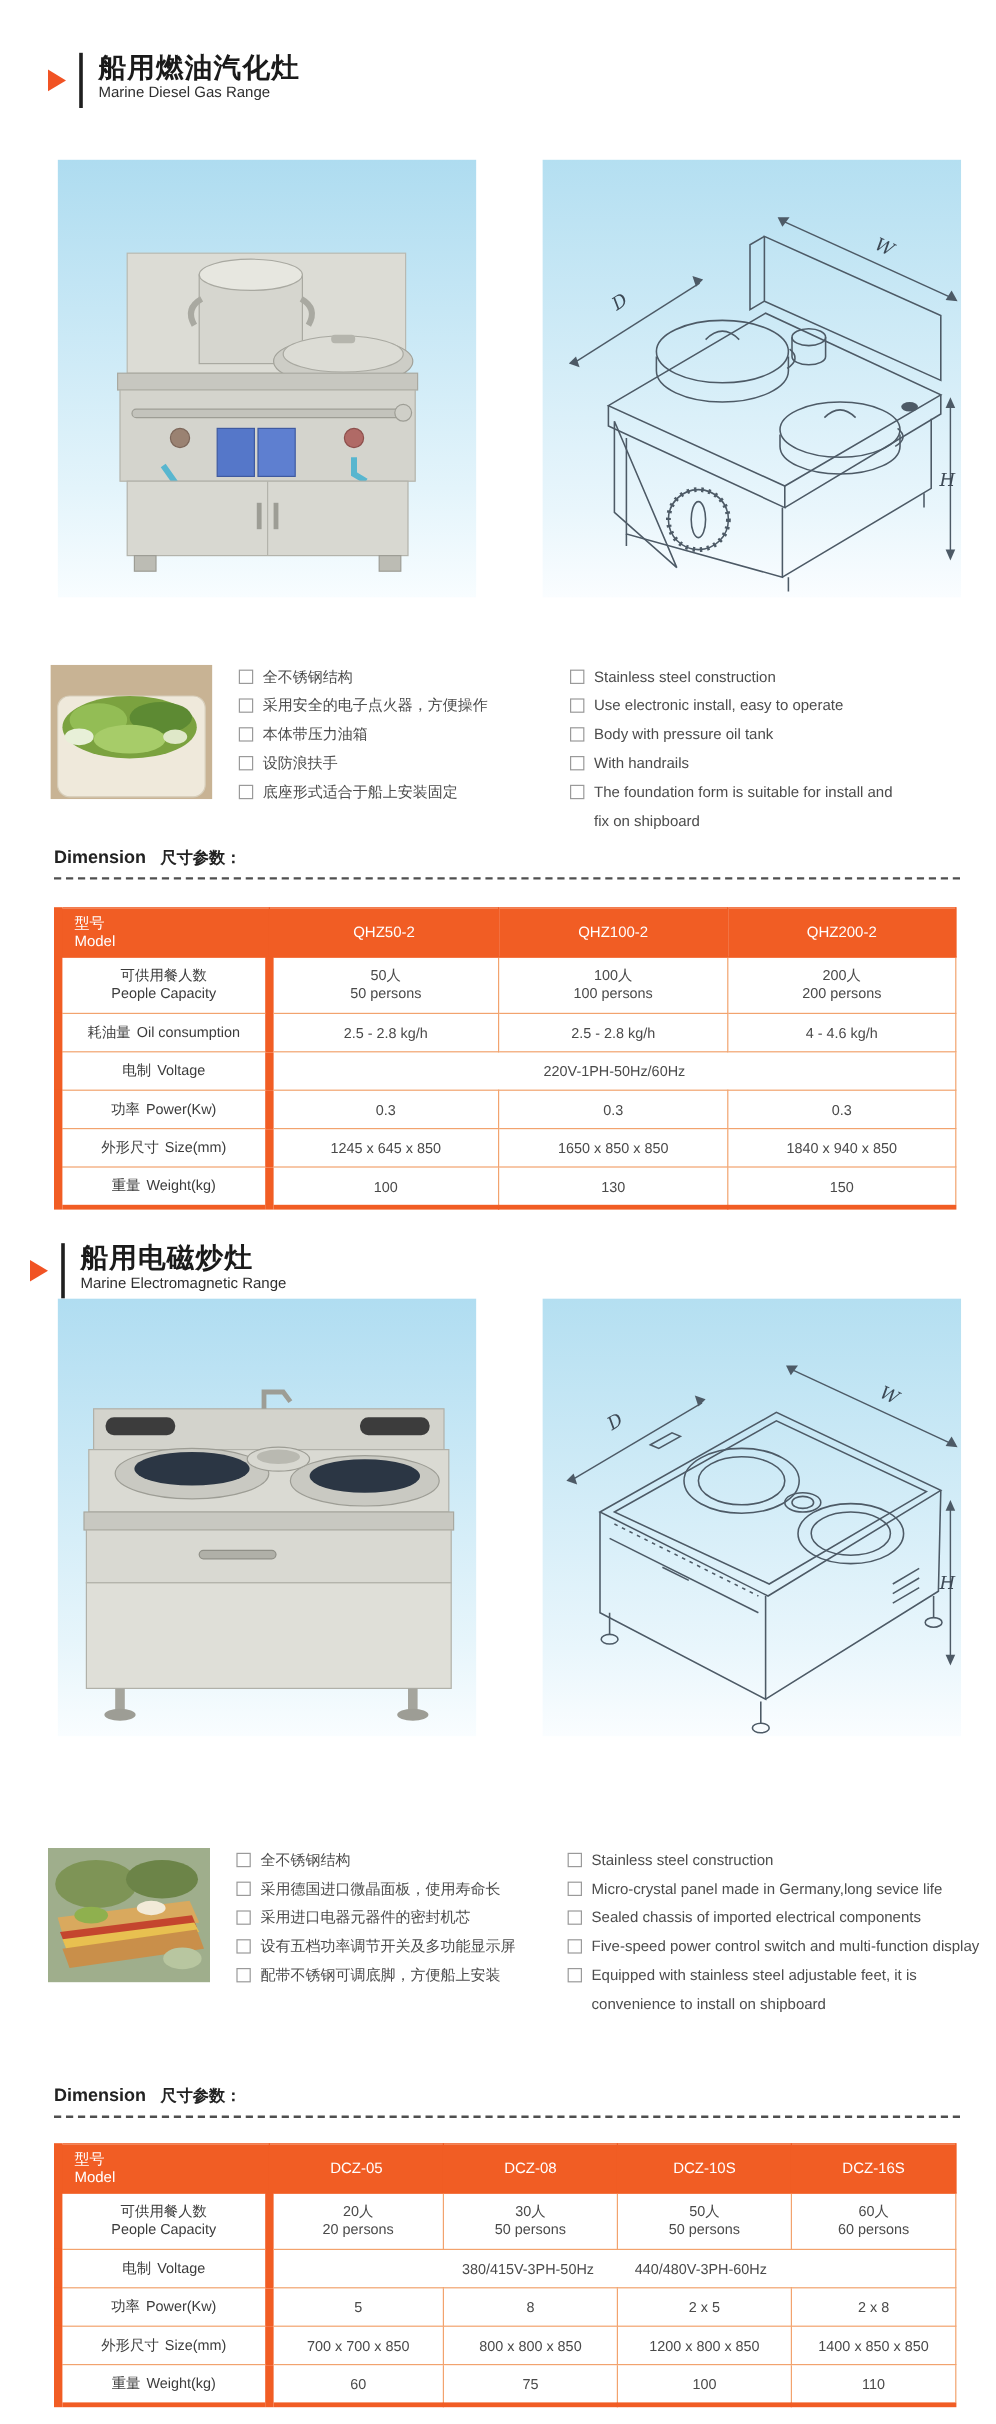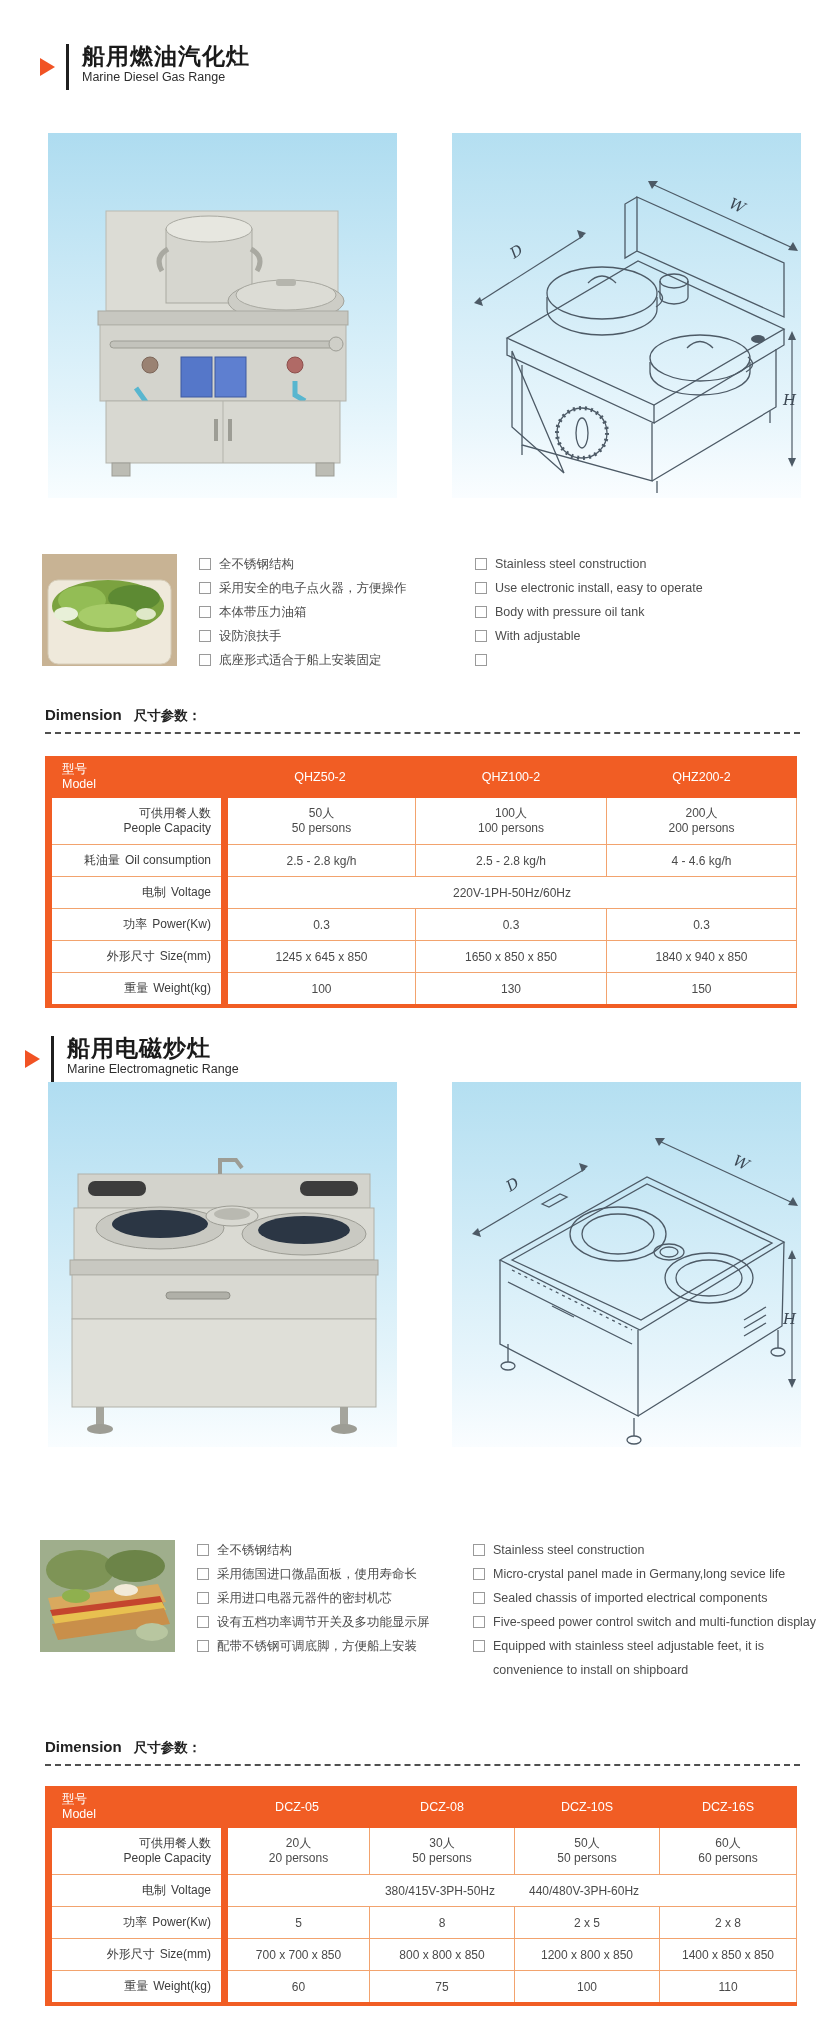--- a/index.html
+++ b/index.html
@@ -35,21 +35,21 @@
   .dim-en{font-size:15px;font-weight:bold;color:#222;}
   .dim-zh{font-size:13.5px;font-weight:bold;color:#222;}
   
   table.spec{position:absolute;width:618px;border-collapse:collapse;table-layout:fixed;
              border-left:7px solid #f15d24;border-bottom:4px solid #f15d24;
              border-right:1px solid #f2a36e;font-size:12px;}
   table.spec thead th{background:#f15d24;color:#fff;font-weight:normal;border:1px solid #f15d24;
              padding:5px 6px;font-size:12.5px;}
   table.spec thead th.model-lbl{text-align:left;padding-left:10px;line-height:15px;}
   table.spec td{border:1px solid #f2a36e;color:#4a4a4a;}
-  table.spec td.lbl{border-right:7px solid #f15d24;text-align:right;padding:8px 10px;line-height:15px;color:#3c3c3c;}
+  table.spec td.lbl{border-right:7px solid #f15d24;text-align:center;padding:8px 10px;line-height:15px;color:#3c3c3c;}
   table.spec td.val{text-align:center;padding:8px 4px;}
   table.spec td.val .zh,table.spec td.val .en{display:block;line-height:15px;}
   table.spec td.lbl .l-zh{margin-right:5px;}
   table.spec td.lbl.two .l-zh,table.spec td.lbl.two .l-en{display:block;margin:0;}
   .volt-pair{display:flex;justify-content:center;gap:34px;}
 </style>
 </head>
 <body>
 
 <div class="page">
@@ -217,24 +217,26 @@
       <div class="feat-item">
           <span class="feat-box"></span>
           <span class="feat-text">Use electronic install, easy to operate</span>
         </div>
       <div class="feat-item">
           <span class="feat-box"></span>
           <span class="feat-text">Body with pressure oil tank</span>
         </div>
       <div class="feat-item">
           <span class="feat-box"></span>
-          <span class="feat-text">With adjustable</span>
-        </div>
-      <div class="feat-item">
-          <span class="feat-box"></span>
+          <span class="feat-text">With handrails</span>
+        </div>
+      <div class="feat-item">
+          <span class="feat-box"></span>
+          <span class="feat-text">The foundation form is suitable for install and
+fix on shipboard</span>
         </div>
     </div>
   </div>
 
   <div class="dim-head" style="top:706px;left:45px;">
     <span class="dim-en">Dimension</span>
     <span class="dim-zh">尺寸参数：</span>
   </div>
 
   <table class="spec" style="top:756px;left:45px;">

